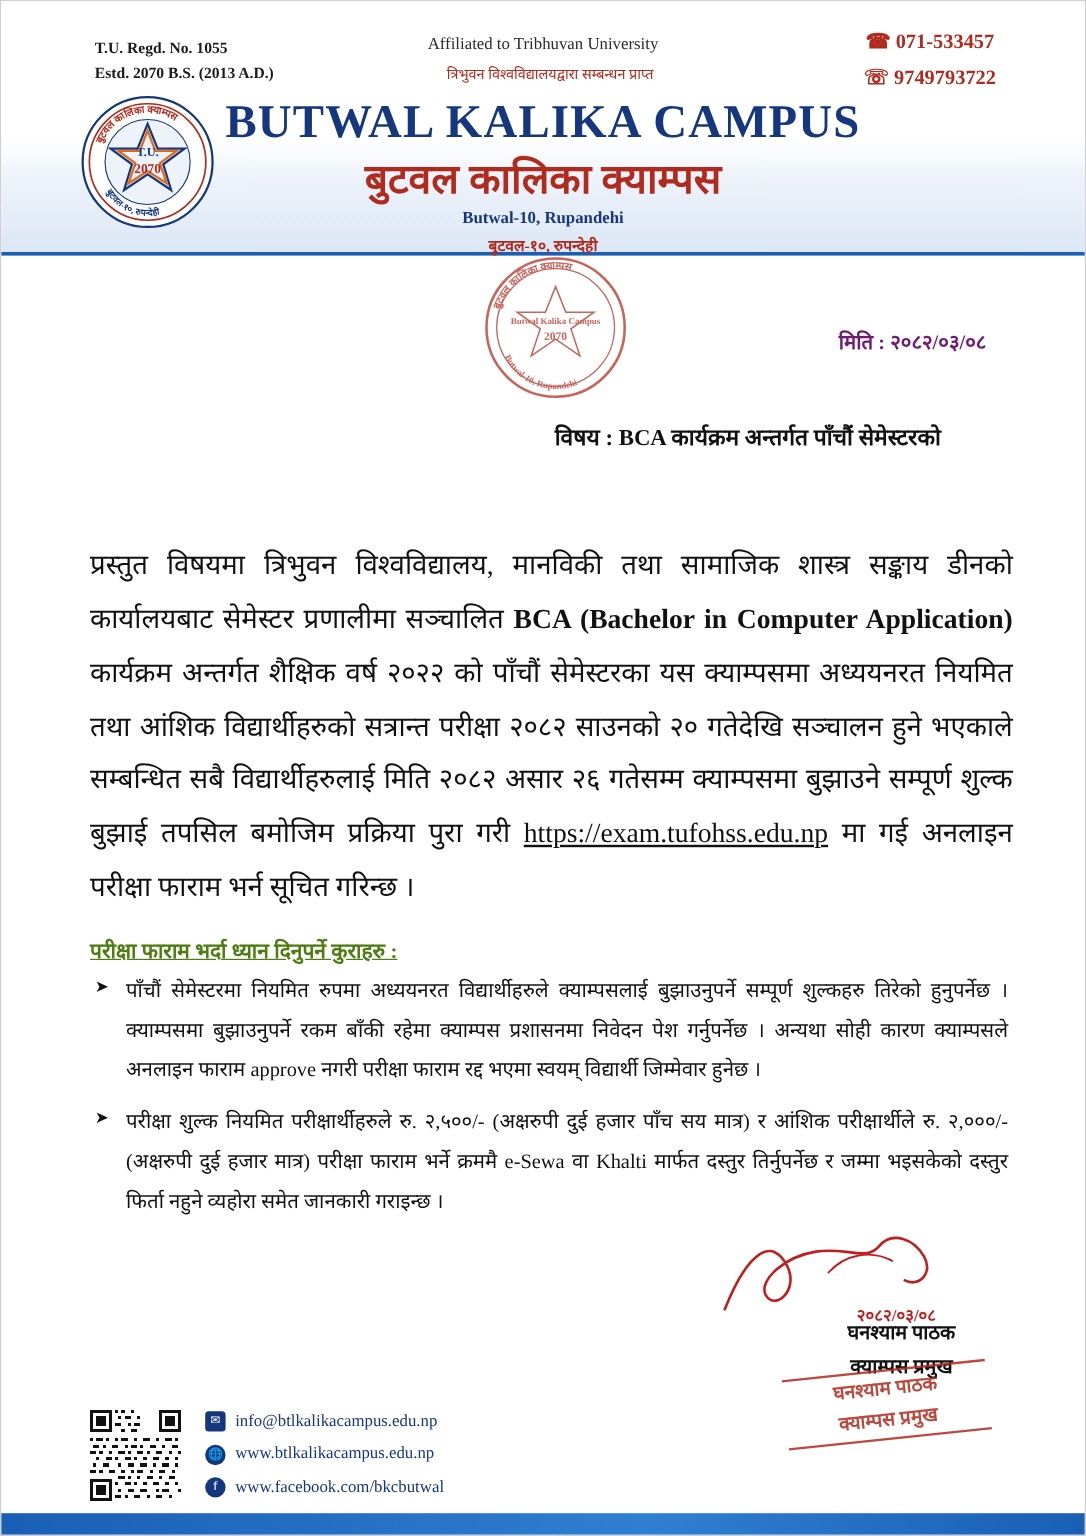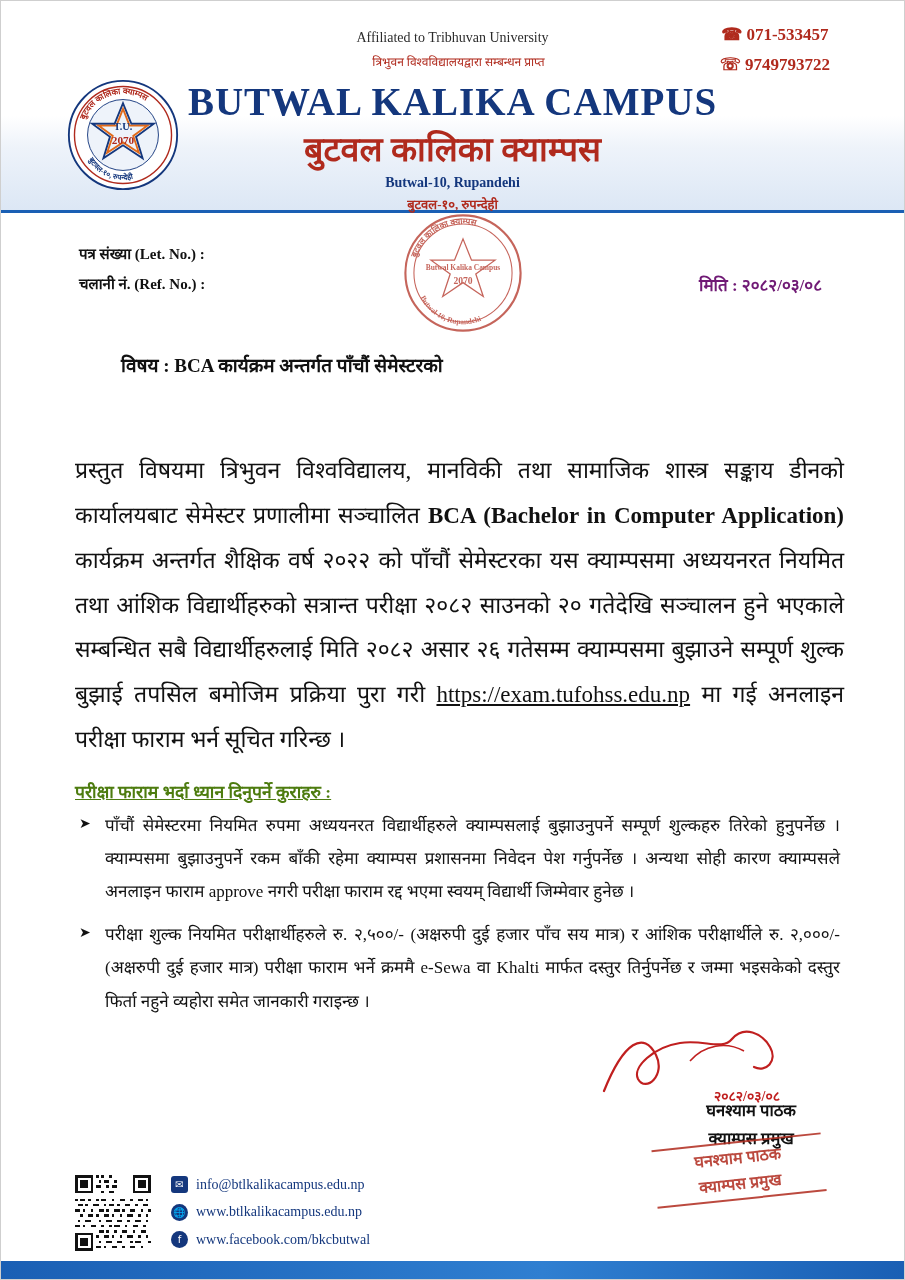--- a/index.html
+++ b/index.html
@@ -105,21 +105,21 @@
 
   
   .stamp {
     position: absolute; left: 398px; top: 208px;
     width: 128px; height: 128px; opacity: 0.72;
   }
 
   
   .subject {
     position: absolute; left: 120px; right: 120px; top: 348px;
-    text-align: left;
+    text-align: right;
     font-family: "Liberation Serif", serif;
     font-weight: bold;
     font-size: 19px;
     color: #111;
     line-height: 1.75;
   }
 
   
   .body-wrap {
     position: absolute; left: 74px; right: 60px; top: 448px;
@@ -226,20 +226,24 @@
   }
   .cic.sq { border-radius: 3px; }
 </style>
 </head>
 <body>
 
 <div class="page">
 
   <div class="header">
 
+    <div class="hdr-left">
+      <div>T.U. Regd. No. 1055</div>
+      <div>Estd. 2070 B.S. (2013 A.D.)</div>
+    </div>
 
     <div class="hdr-center-1">Affiliated to Tribhuvan University</div>
     <div class="hdr-center-2">त्रिभुवन विश्वविद्यालयद्वारा सम्बन्धन प्राप्त</div>
 
     <div class="hdr-right">
       <div><span class="gly">☎</span><span>071-533457</span></div>
       <div><span class="gly">☏</span><span>9749793722</span></div>
     </div>
 
     <svg class="logo" viewBox="0 0 120 120">
@@ -259,24 +263,20 @@
         <textPath href="#arcBot" startOffset="16%">बुटवल-१०, रुपन्देही</textPath>
       </text>
     </svg>
 
     <div class="campus-en">BUTWAL KALIKA CAMPUS</div>
     <div class="campus-np">बुटवल कालिका क्याम्पस</div>
     <div class="campus-addr">Butwal-10, Rupandehi</div>
     <div class="campus-addr-np">बुटवल-१०, रुपन्देही</div>
   </div>
 
-  <div class="refblock">
-    <div class="np">पत्र संख्या (Let. No.) :</div>
-    <div class="np">चलानी नं. (Ref. No.) :</div>
-  </div>
   <div class="dateblock">मिति : २०८२/०३/०८</div>
 
   <svg class="stamp" viewBox="0 0 120 120">
     <circle cx="60" cy="60" r="54" fill="none" stroke="#b02a1d" stroke-width="2"></circle>
     <circle cx="60" cy="60" r="46" fill="none" stroke="#b02a1d" stroke-width="1"></circle>
     <polygon points="60,28 68,48 90,48 72,61 79,82 60,69 41,82 48,61 30,48 52,48" fill="none" stroke="#b02a1d" stroke-width="1.2"></polygon>
     <text x="60" y="57" font-family="Liberation Serif, serif" font-size="7" font-weight="bold" fill="#b02a1d" text-anchor="middle">Butwal Kalika Campus</text>
     <text x="60" y="70" font-family="Liberation Serif, serif" font-size="9" font-weight="bold" fill="#b02a1d" text-anchor="middle">2070</text>
     <path id="stArcT" d="M 14 60 A 46 46 0 0 1 106 60" fill="none"></path>
     <text font-family="Liberation Serif, serif" font-size="8" font-weight="bold" fill="#b02a1d">

